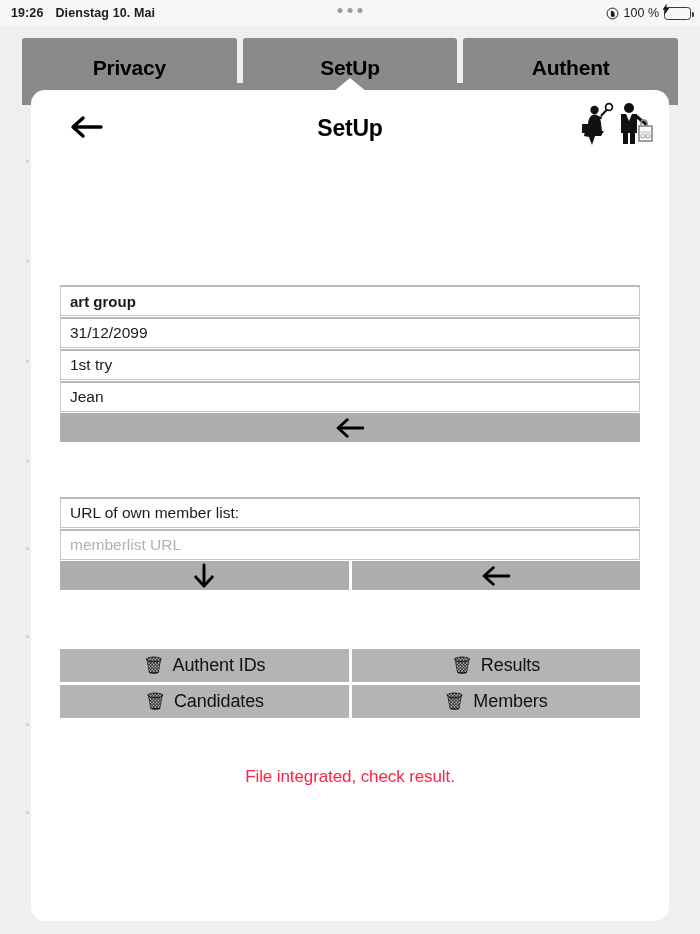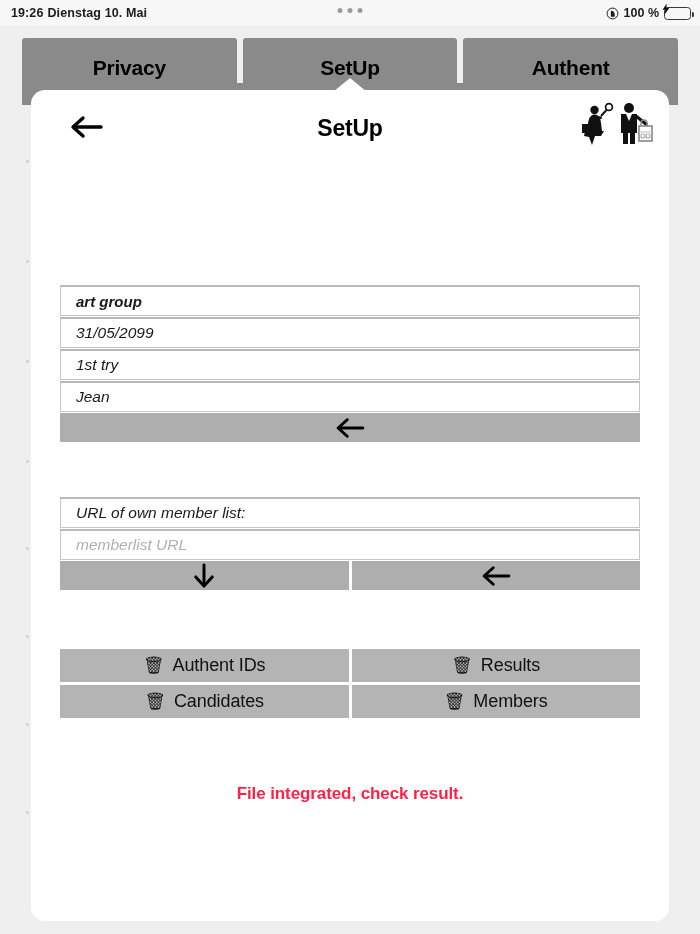--- a/index.html
+++ b/index.html
@@ -25,21 +25,21 @@
     background: #f7f7f7;
     display: flex;
     align-items: center;
     font-size: 12.5px;
     font-weight: bold;
     color: #1c1c1e;
   }
   .sb-left {
     display: flex;
     align-items: center;
-    gap: 4px;
+    gap: 12px;
     margin-left: 11px;
   }
   .sb-time { letter-spacing: 0.1px; }
   .sb-date { letter-spacing: 0.1px; }
   .sb-dots {
     position: absolute;
     left: 50%;
     transform: translateX(-50%);
     top: 8px;
     display: flex;
@@ -55,21 +55,21 @@
     position: absolute;
     right: 9px;
     display: flex;
     align-items: center;
     gap: 5px;
   }
   .sb-lock-icon {
     width: 13px; height: 13px;
     display: block;
   }
-  .sb-batt-pct { font-size: 12.5px; font-weight: bold; }
+  .sb-batt-pct { font-size: 12.5px; font-weight: normal; }
   .sb-batt {
     width: 27px; height: 13px;
     border: 1.4px solid #3a3a3a;
     border-radius: 3.5px;
     position: relative;
     box-sizing: border-box;
     padding: 1.3px;
   }
   .sb-batt::after {
     content: "";
@@ -207,26 +207,25 @@
   .section {
     margin: 0 29px;
   }
   .field {
     border: 1px solid #c6c6c6;
     border-top: 2px solid #b9b9b9;
     background: #fff;
     height: 31px;
     display: flex;
     align-items: center;
-    padding: 0 15px;
+    padding: 0 9px;
     font-size: 15.5px;
     color: #1a1a1a;
     box-sizing: border-box;
     margin-bottom: 1px;
-    font-style: italic;
   }
   .field.bold { font-weight: bold; font-size: 15px; }
   .field.placeholder { color: #b0b0b0; }
 
   .gbtn {
     background: #aeaeae;
     height: 29px;
     display: flex;
     align-items: center;
     justify-content: center;
@@ -268,24 +267,24 @@
     letter-spacing: -0.1px;
   }
   .trash-ico {
     font-size: 17px;
     line-height: 1;
     filter: grayscale(0.35);
   }
 
   
   .status-msg {
-    margin-top: 66px;
+    margin-top: 49px;
     text-align: center;
     font-size: 17px;
-    font-weight: bold;
+    font-weight: normal;
     color: #ff2147;
     letter-spacing: -0.1px;
   }
 </style>
 </head>
 <body>
 
 <div class="statusbar">
   <div class="sb-left">
     <span class="sb-time">19:26</span>
@@ -375,21 +374,21 @@
         <rect x="22" y="25" width="13" height="15" fill="none" stroke="#888" stroke-width="1.6"></rect>
         <line x1="22" y1="31" x2="35" y2="31" stroke="#bbb" stroke-width="1.2"></line>
         <circle cx="26" cy="35" r="2" fill="none" stroke="#aaa" stroke-width="1.2"></circle>
         <circle cx="31" cy="35" r="2" fill="none" stroke="#aaa" stroke-width="1.2"></circle>
       </svg>
     </div>
   </div>
 
   <div class="section group1">
     <div class="field bold">art group</div>
-    <div class="field">31/05/2099</div>
+    <div class="field">31/12/2099</div>
     <div class="field">1st try</div>
     <div class="field">Jean</div>
     <div class="gbtn">
       <svg width="32" height="22" viewBox="0 0 34 24">
         <line x1="31" y1="12" x2="5" y2="12" stroke="#000" stroke-width="3.2" stroke-linecap="round"></line>
         <polyline points="14,3 4,12 14,21" fill="none" stroke="#000" stroke-width="3.2" stroke-linecap="round" stroke-linejoin="round"></polyline>
       </svg>
     </div>
   </div>
 

